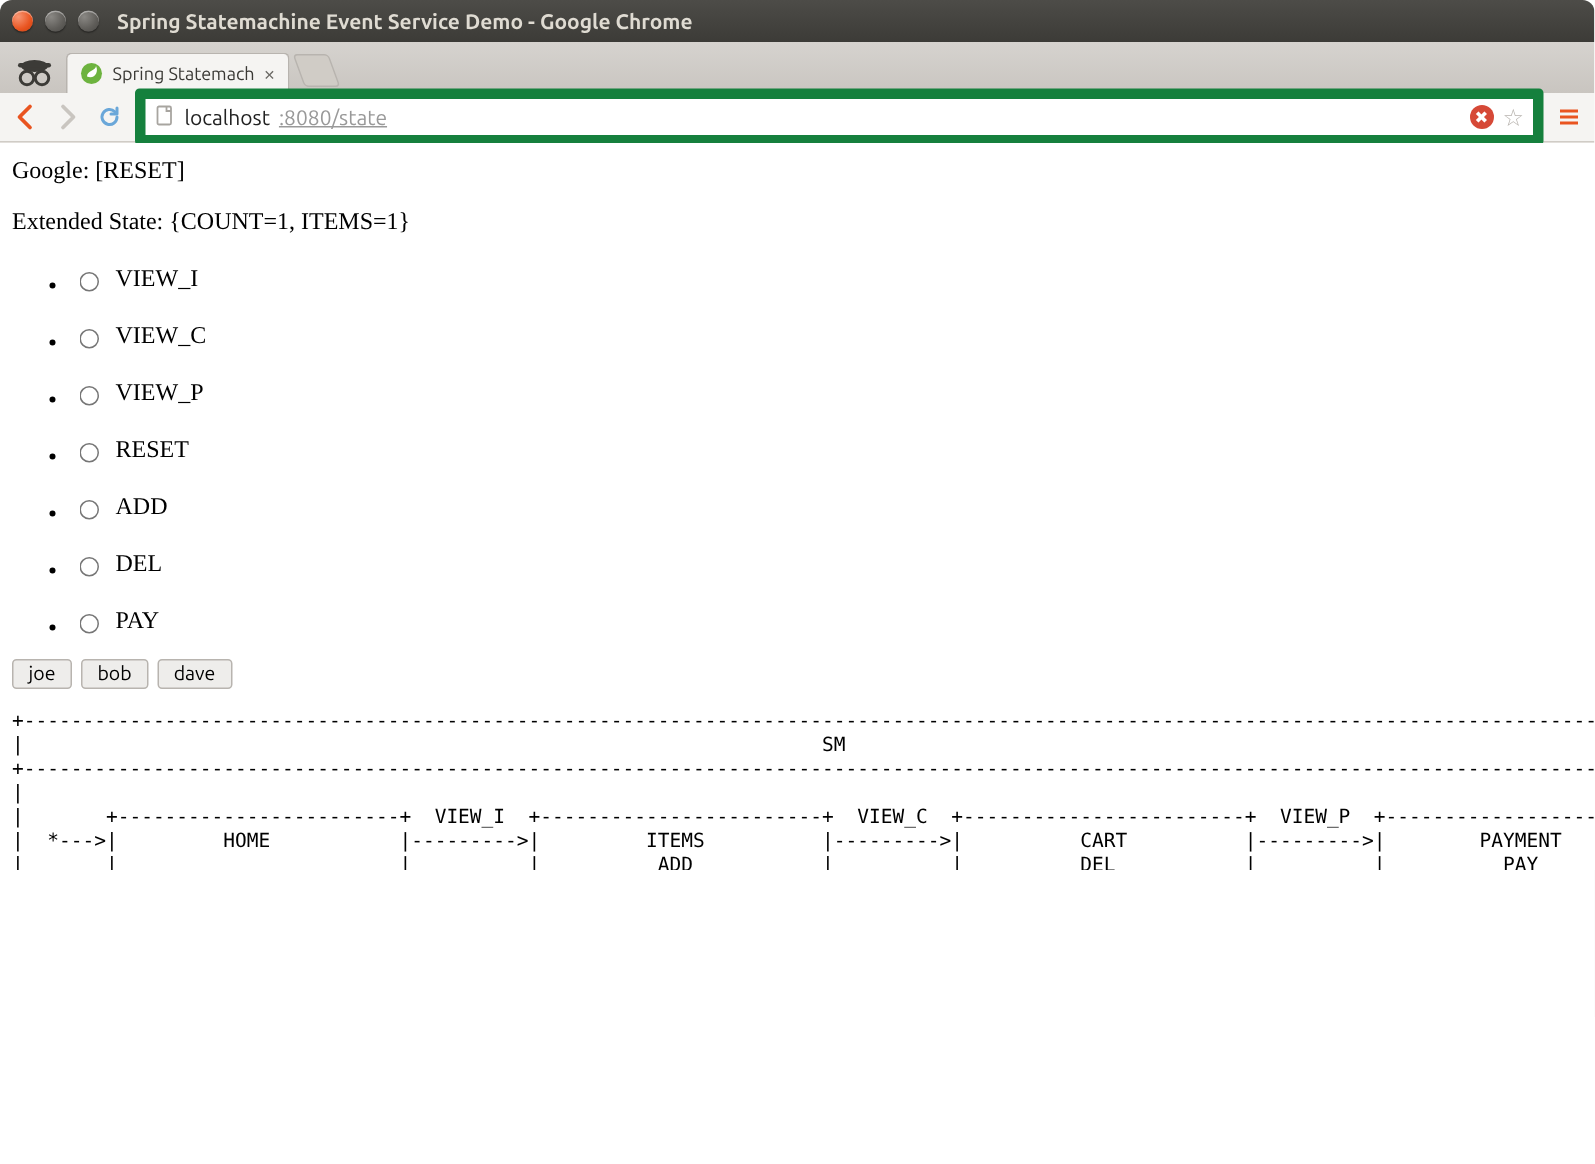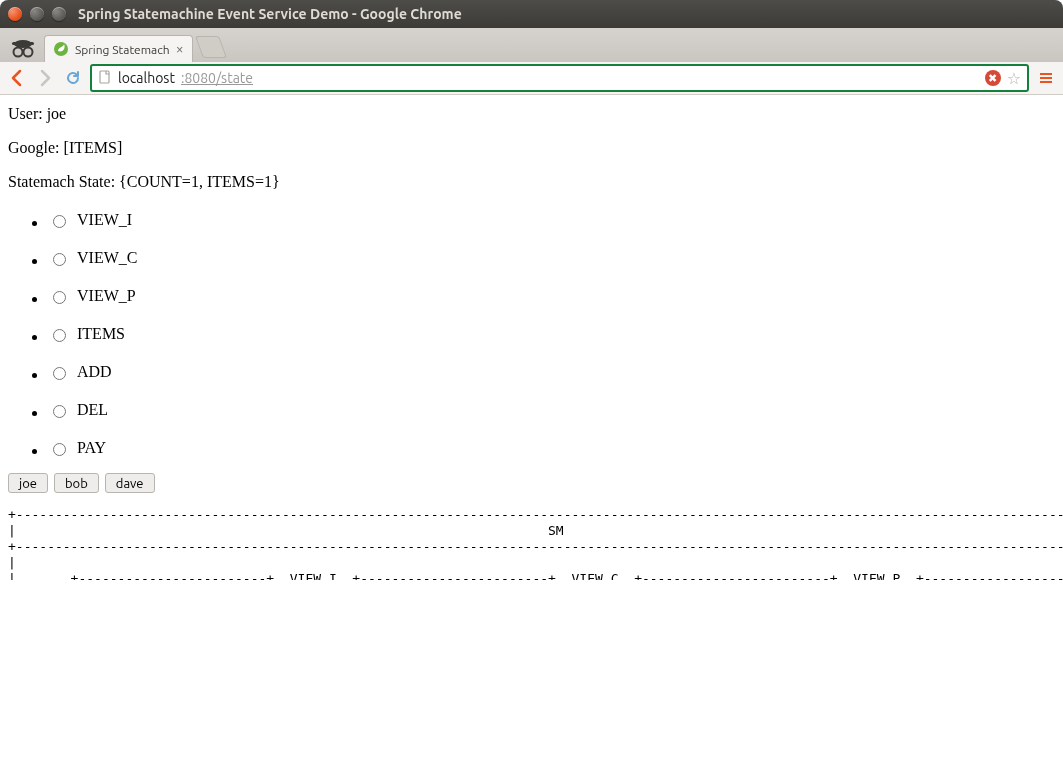--- a/index.html
+++ b/index.html
@@ -131,21 +131,21 @@
     font-size: 18px;
   }
   .nav-btn.active { color: #e95420; }
   .reload { color: #6aa7d9; font-size:16px; }
   .omnibox {
     flex: 1;
     display: flex;
     align-items: center;
     height: 24px;
     background: #fff;
-    border: 2px solid #15803d;
+    border: 7px solid #15803d;
     border-radius: 3px;
     padding: 0 6px;
     gap: 6px;
     font-size: 14px;
     color: #222;
   }
   .omnibox .proto-icon { color: #a8a5a0; font-size:14px; }
   .omnibox .host { color: #222; }
   .omnibox .port-path { color: #999; text-decoration: underline; }
   .omnibox .right-icons {
@@ -271,28 +271,25 @@
       <svg width="16" height="16" viewBox="0 0 16 16">
           <rect x="2" y="3" width="12" height="2" fill="#e95420"></rect>
           <rect x="2" y="7" width="12" height="2" fill="#e95420"></rect>
           <rect x="2" y="11" width="12" height="2" fill="#e95420"></rect>
         </svg>
     </div>
   </div>
 
   <div class="page">
     <p>
-      <span>User: </span><span>joe</span>
+      <span>Google: </span><span>[RESET]</span>
     </p>
     <p>
-      <span>Google: </span><span>[ITEMS]</span>
+      <span>Extended State: </span><span>{COUNT=1, ITEMS=1}</span>
     </p>
-    <p>
-      <span>Statemach State: </span><span>{COUNT=1, ITEMS=1}</span>
-    </p>
 
     <ul id="radio-list">
         <li>
           <label>
             <input type="radio" name="event" style="">
             <span>VIEW_I</span>
           </label>
         </li>
         <li>
           <label>
@@ -302,21 +299,21 @@
         </li>
         <li>
           <label>
             <input type="radio" name="event" style="">
             <span>VIEW_P</span>
           </label>
         </li>
         <li>
           <label>
             <input type="radio" name="event" style="">
-            <span>ITEMS</span>
+            <span>RESET</span>
           </label>
         </li>
         <li>
           <label>
             <input type="radio" name="event" style="">
             <span>ADD</span>
           </label>
         </li>
         <li>
           <label>

